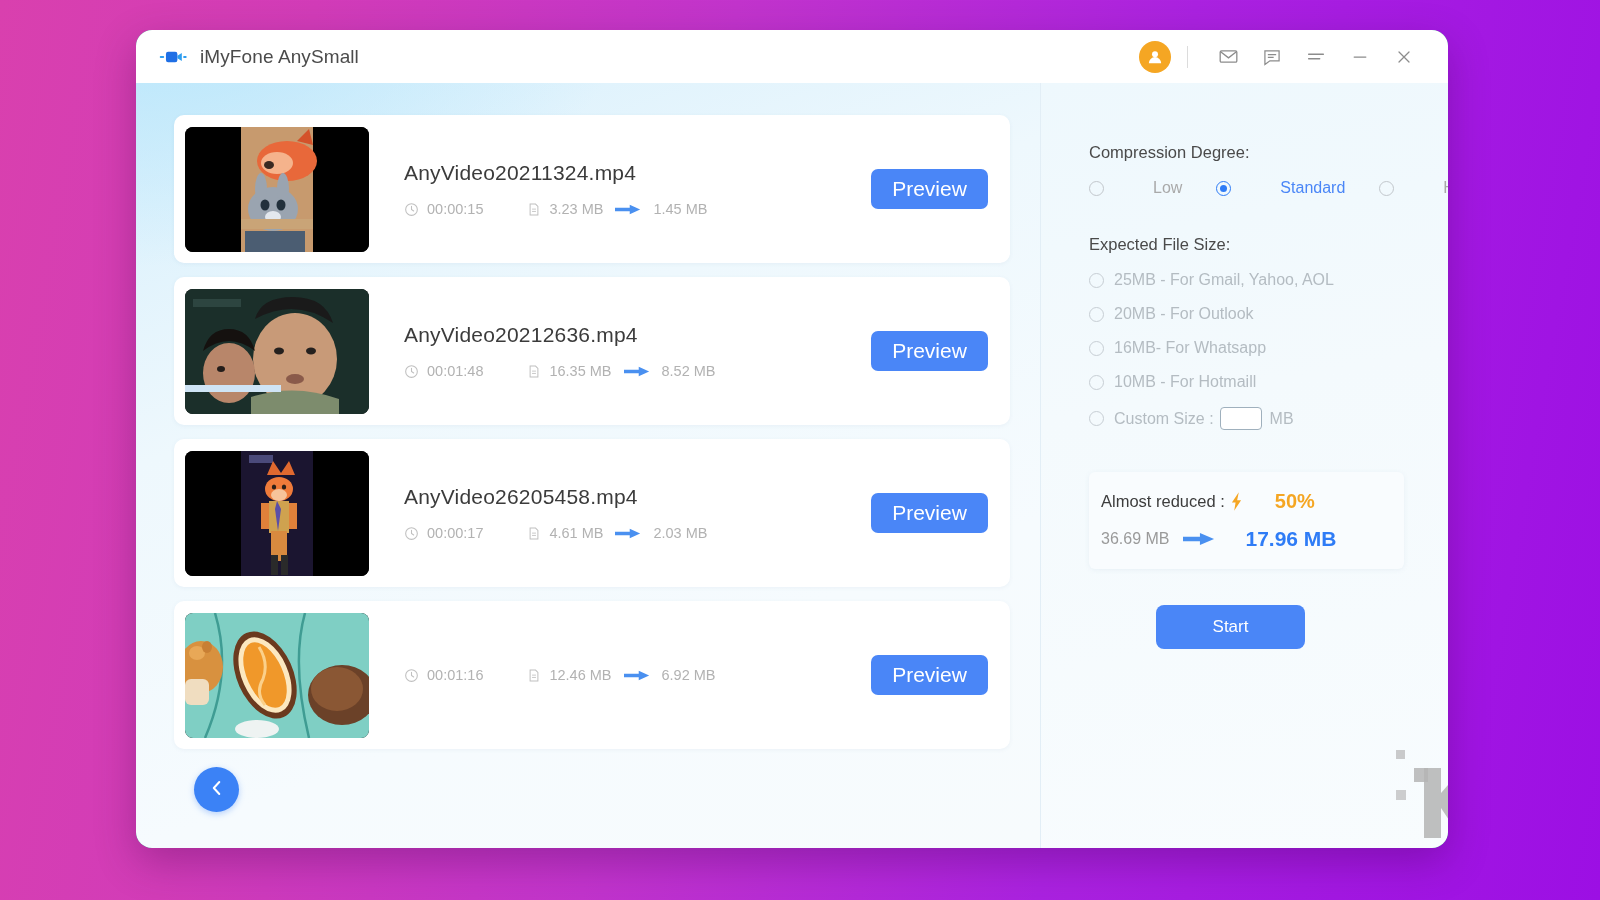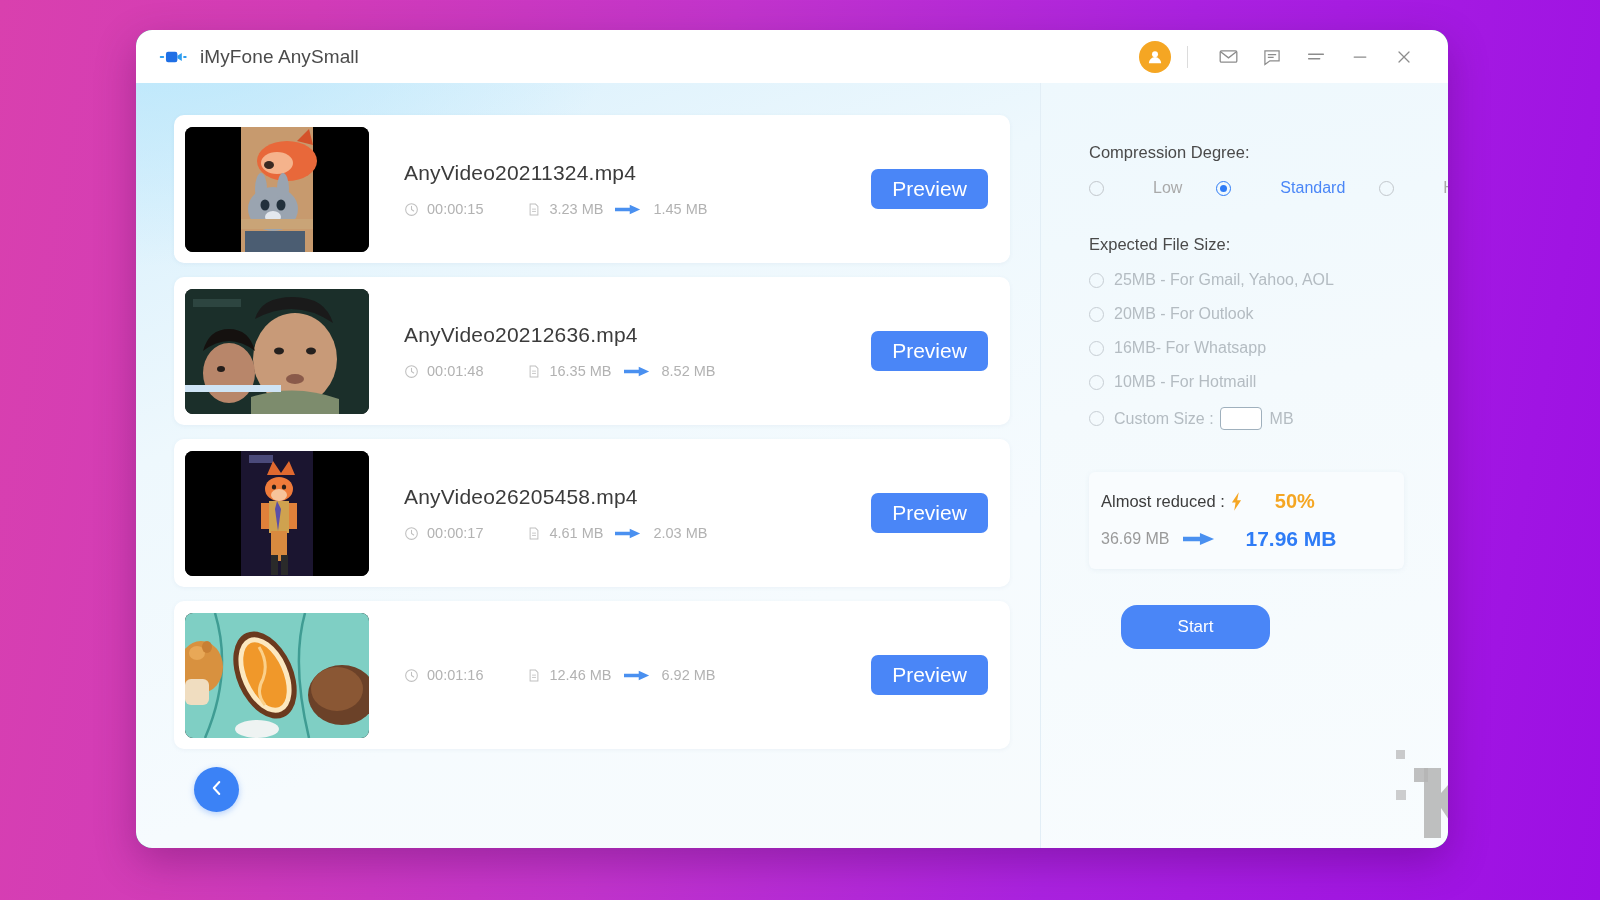--- a/index.html
+++ b/index.html
@@ -184,24 +184,24 @@
   }
   .summary-line1 { display: flex; align-items: center; font-size: 16.5px; color: #3d3d3d; margin-bottom: 14px; }
   .bolt { color: #f5a623; margin-left: 6px; margin-right: 1px; display: inline-flex; }
   .pct { color: #f5a623; font-size: 20px; font-weight: bold; margin-left: 32px; }
   .summary-line2 { display: flex; align-items: center; }
   .size-before { font-size: 16px; color: #9a9a9a; }
   .size-after { font-size: 21px; color: #2f7cf6; font-weight: bold; margin-left: 30px; }
   .big-arrow { margin-left: 14px; display: flex; align-items: center; }
 
   .start-btn {
-    margin-top: 36px; margin-left: 32px;
+    margin-top: 36px; margin-left: 67px;
     width: 149px; height: 44px;
     background: #4a86f7; color: #fff;
-    border: none; border-radius: 16px;
+    border: none; border-radius: 8px;
     font-size: 17px;
     font-family: "Liberation Sans", sans-serif;
     cursor: pointer;
   }
 
   .watermark {
     position: absolute; right: 24px; bottom: 10px;
     width: 120px; height: 110px; pointer-events: none;
   }
 </style>

